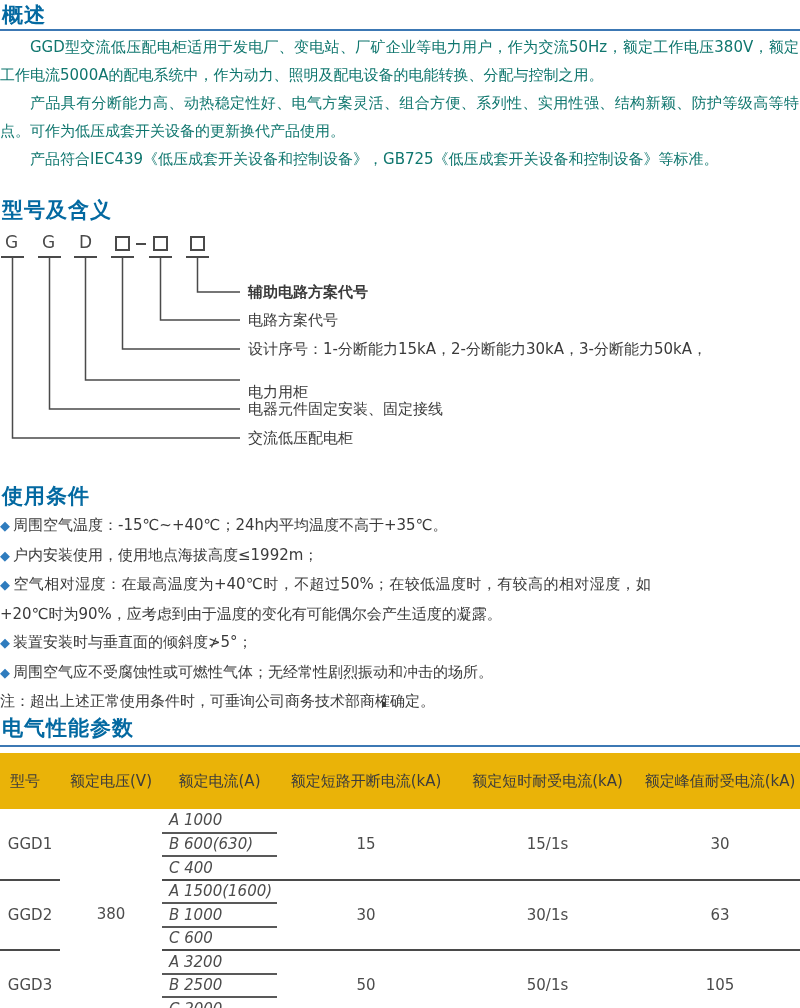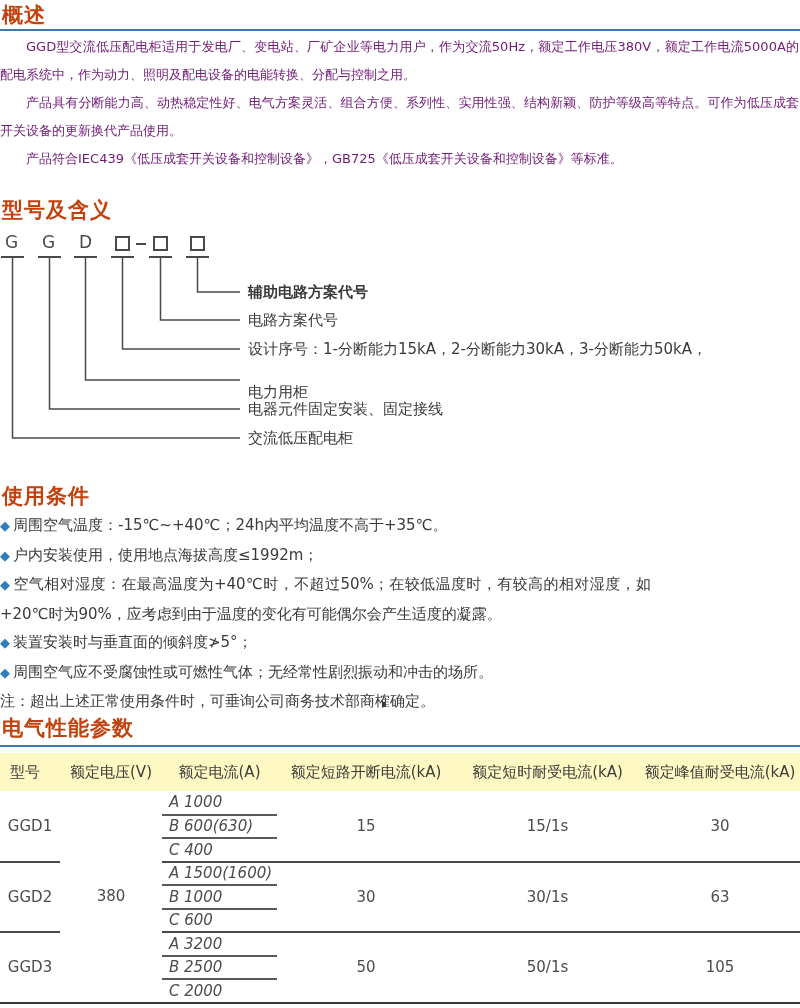--- a/index.html
+++ b/index.html
@@ -3,45 +3,45 @@
 <meta charset="utf-8">
 <style>
   html,body{margin:0;padding:0;}
   body{
     width:800px;height:1008px;position:relative;background:#ffffff;
     font-family:"DejaVu Sans","Liberation Sans",sans-serif;
     overflow:hidden;
   }
   .heading{
     position:absolute;left:2px;margin:0;
-    font-size:21px;font-weight:bold;color:#c2410c;letter-spacing:1px;
+    font-size:21px;font-weight:bold;color:#0369a1;letter-spacing:1px;
     white-space:nowrap;
   }
   .rule{position:absolute;left:0;width:800px;height:2px;background:#3c78b4;}
   
   .paras{position:absolute;left:0;top:33px;width:799px;}
-  .paras p{margin:0;font-size:13px;line-height:28px;color:#701a75;text-indent:2em;text-align:justify;}
+  .paras p{margin:0;font-size:15px;line-height:28px;color:#0f766e;text-indent:2em;text-align:justify;}
   
   .diagram{position:absolute;left:0;top:230px;width:800px;height:230px;}
   .code-letter{position:absolute;top:2px;font-size:17px;color:#4a4a4a;line-height:20px;}
   .code-box{position:absolute;top:6px;width:11px;height:11px;border:2px solid #4a4a4a;background:#fff;}
   .code-dash{position:absolute;top:13px;width:10px;height:2px;background:#4a4a4a;}
   .diagram svg{position:absolute;left:0;top:0;}
   .dlabel{position:absolute;left:248px;font-size:15px;color:#3a3a3a;line-height:20px;white-space:nowrap;}
   
   .bullets{position:absolute;left:0;top:511px;width:651px;}
   .bullet,.note-line{margin:0;font-size:15px;line-height:28.5px;color:#3a3a3a;text-align:justify;}
   .bullet .dm{color:#2f7cbe;font-size:13px;margin-right:3px;}
   
   .params-table{
     position:absolute;left:0;top:753px;width:800px;
     border-collapse:collapse;table-layout:fixed;
     border-bottom:2px solid #3a3a3a;
   }
-  .params-table thead tr{height:38px;background:#fef9c3;}
+  .params-table thead tr{height:56px;background:#eab308;}
   .params-table th{
     font-weight:normal;font-size:15px;color:#3c3c3c;text-align:center;padding:0;
   }
   .params-table th.th-model{text-align:left;padding-left:10px;}
   .params-table tbody tr{height:23.5px;}
   .params-table td{
     font-size:15px;color:#4c4c4c;text-align:center;padding:0;vertical-align:middle;
   }
   .params-table td.cur{text-align:left;padding-left:7px;font-style:italic;}
   .params-table td.cut{border-bottom:2px solid #595959;}

